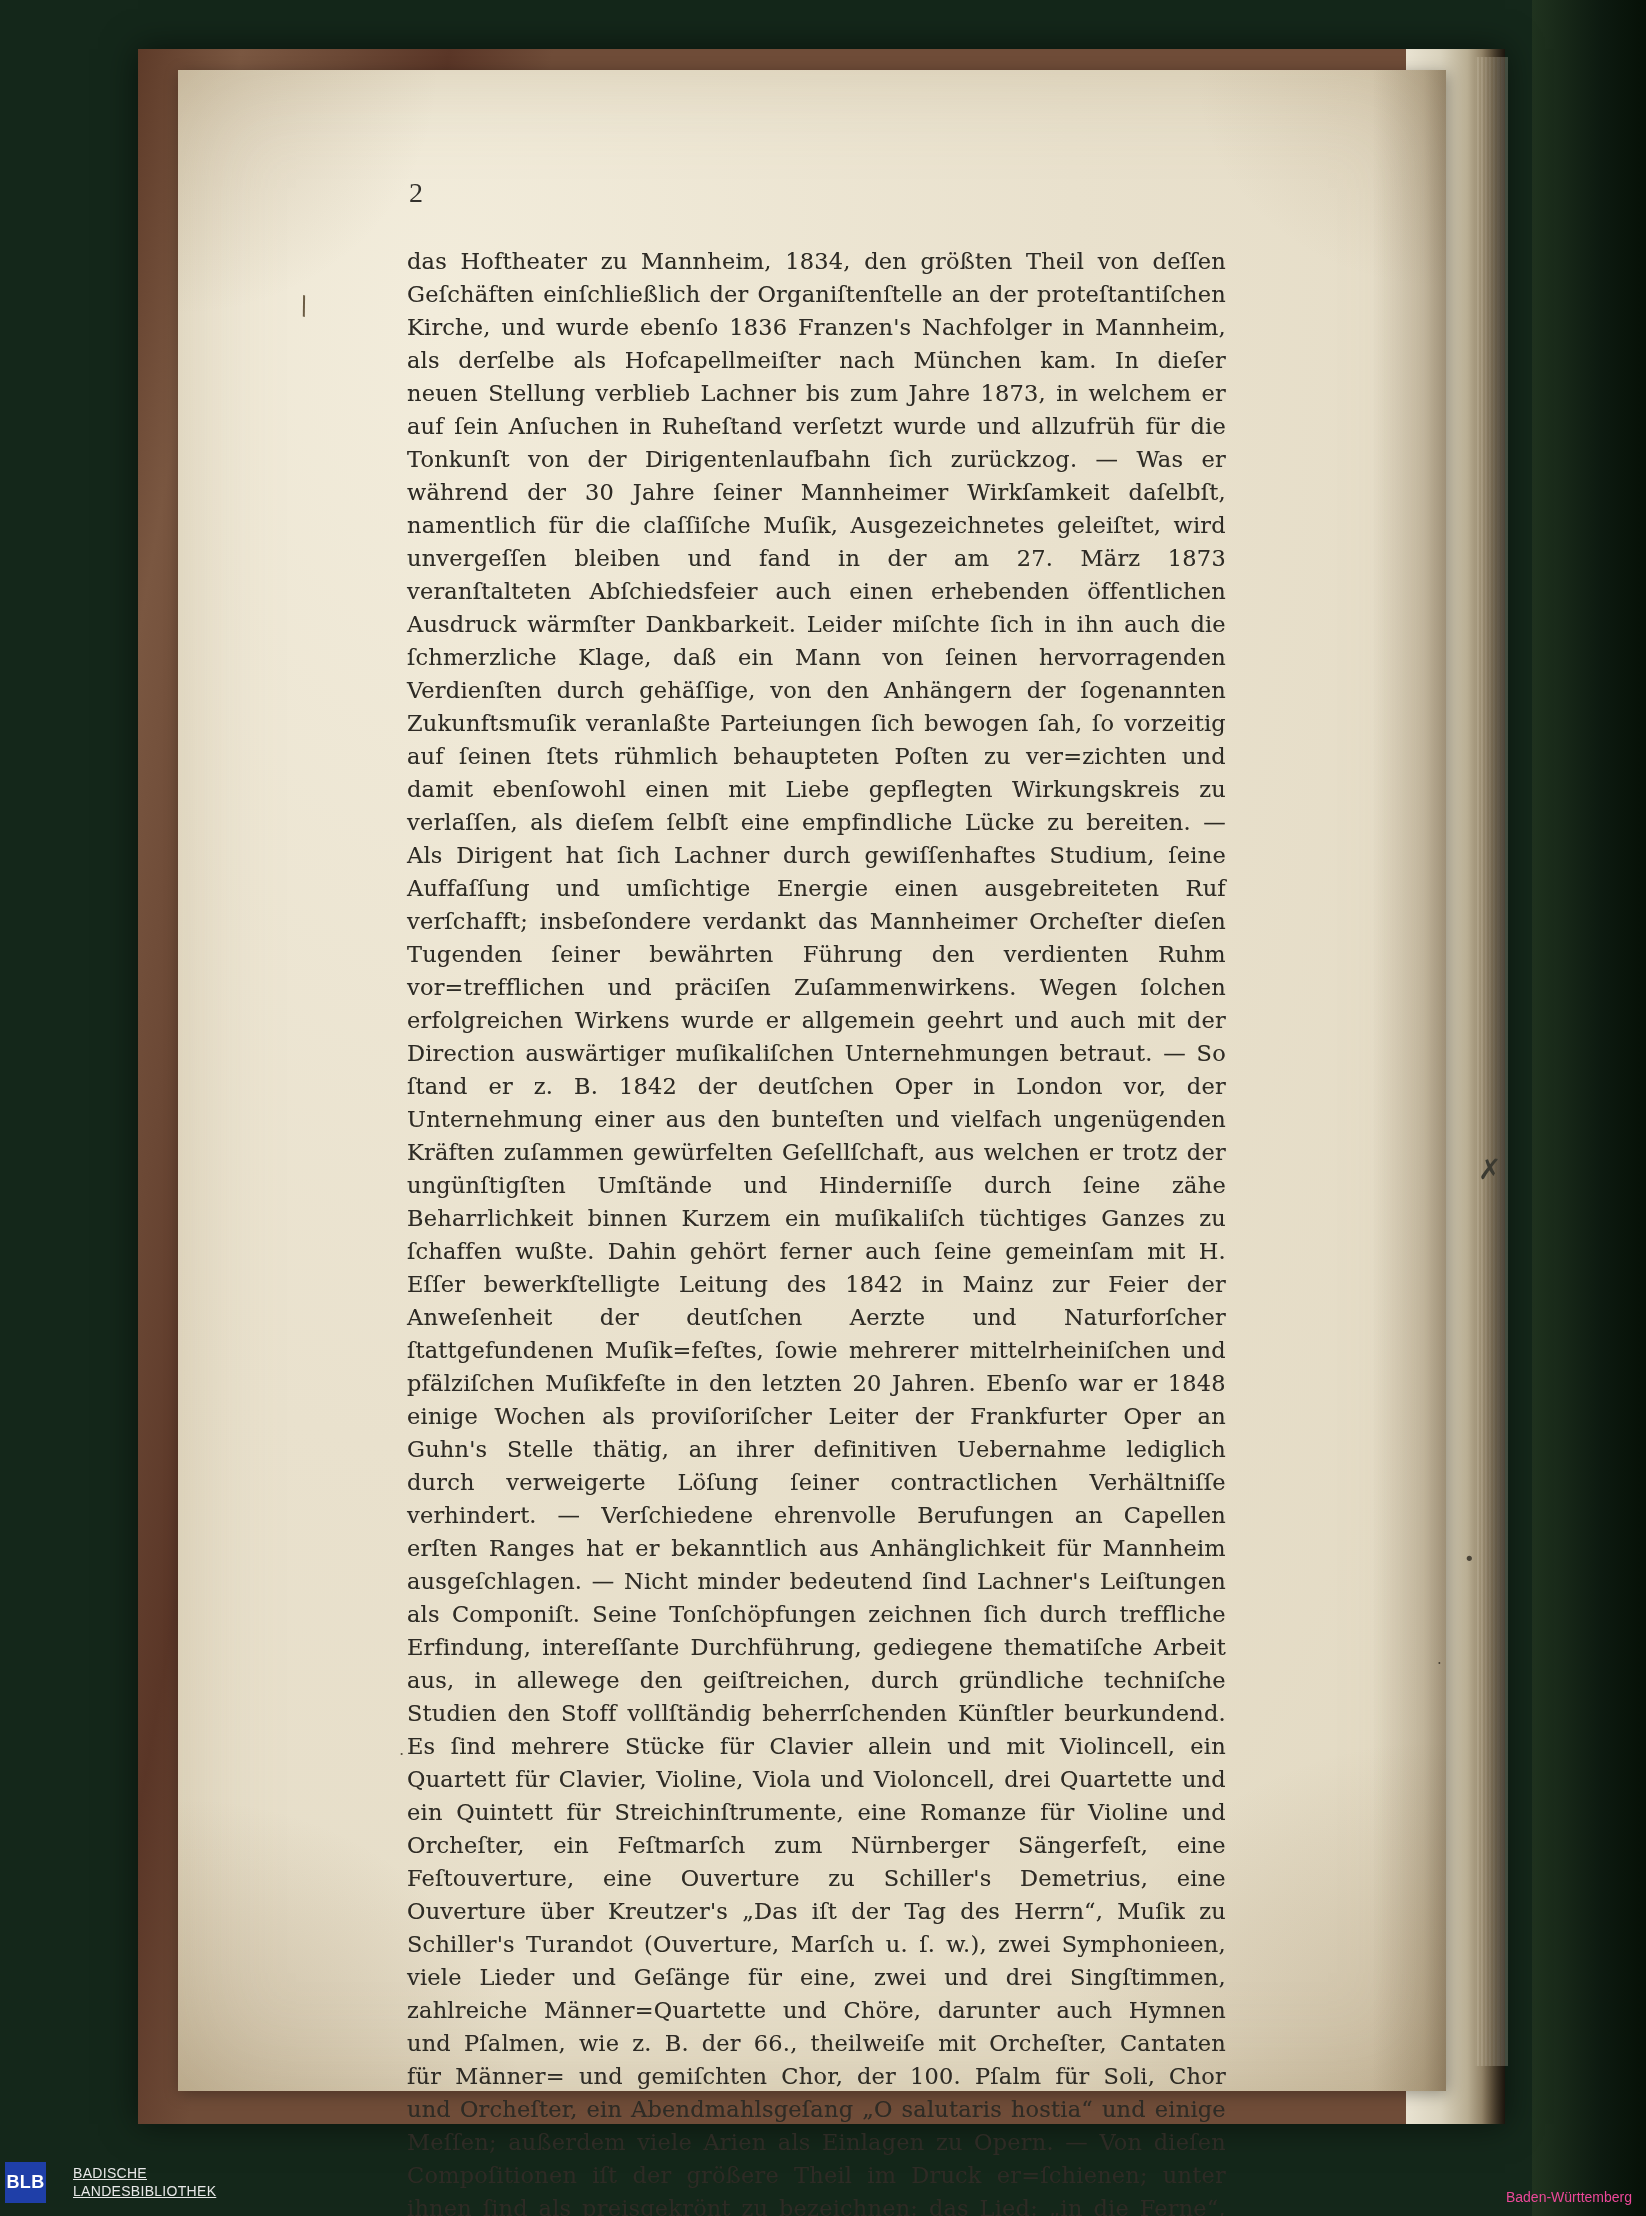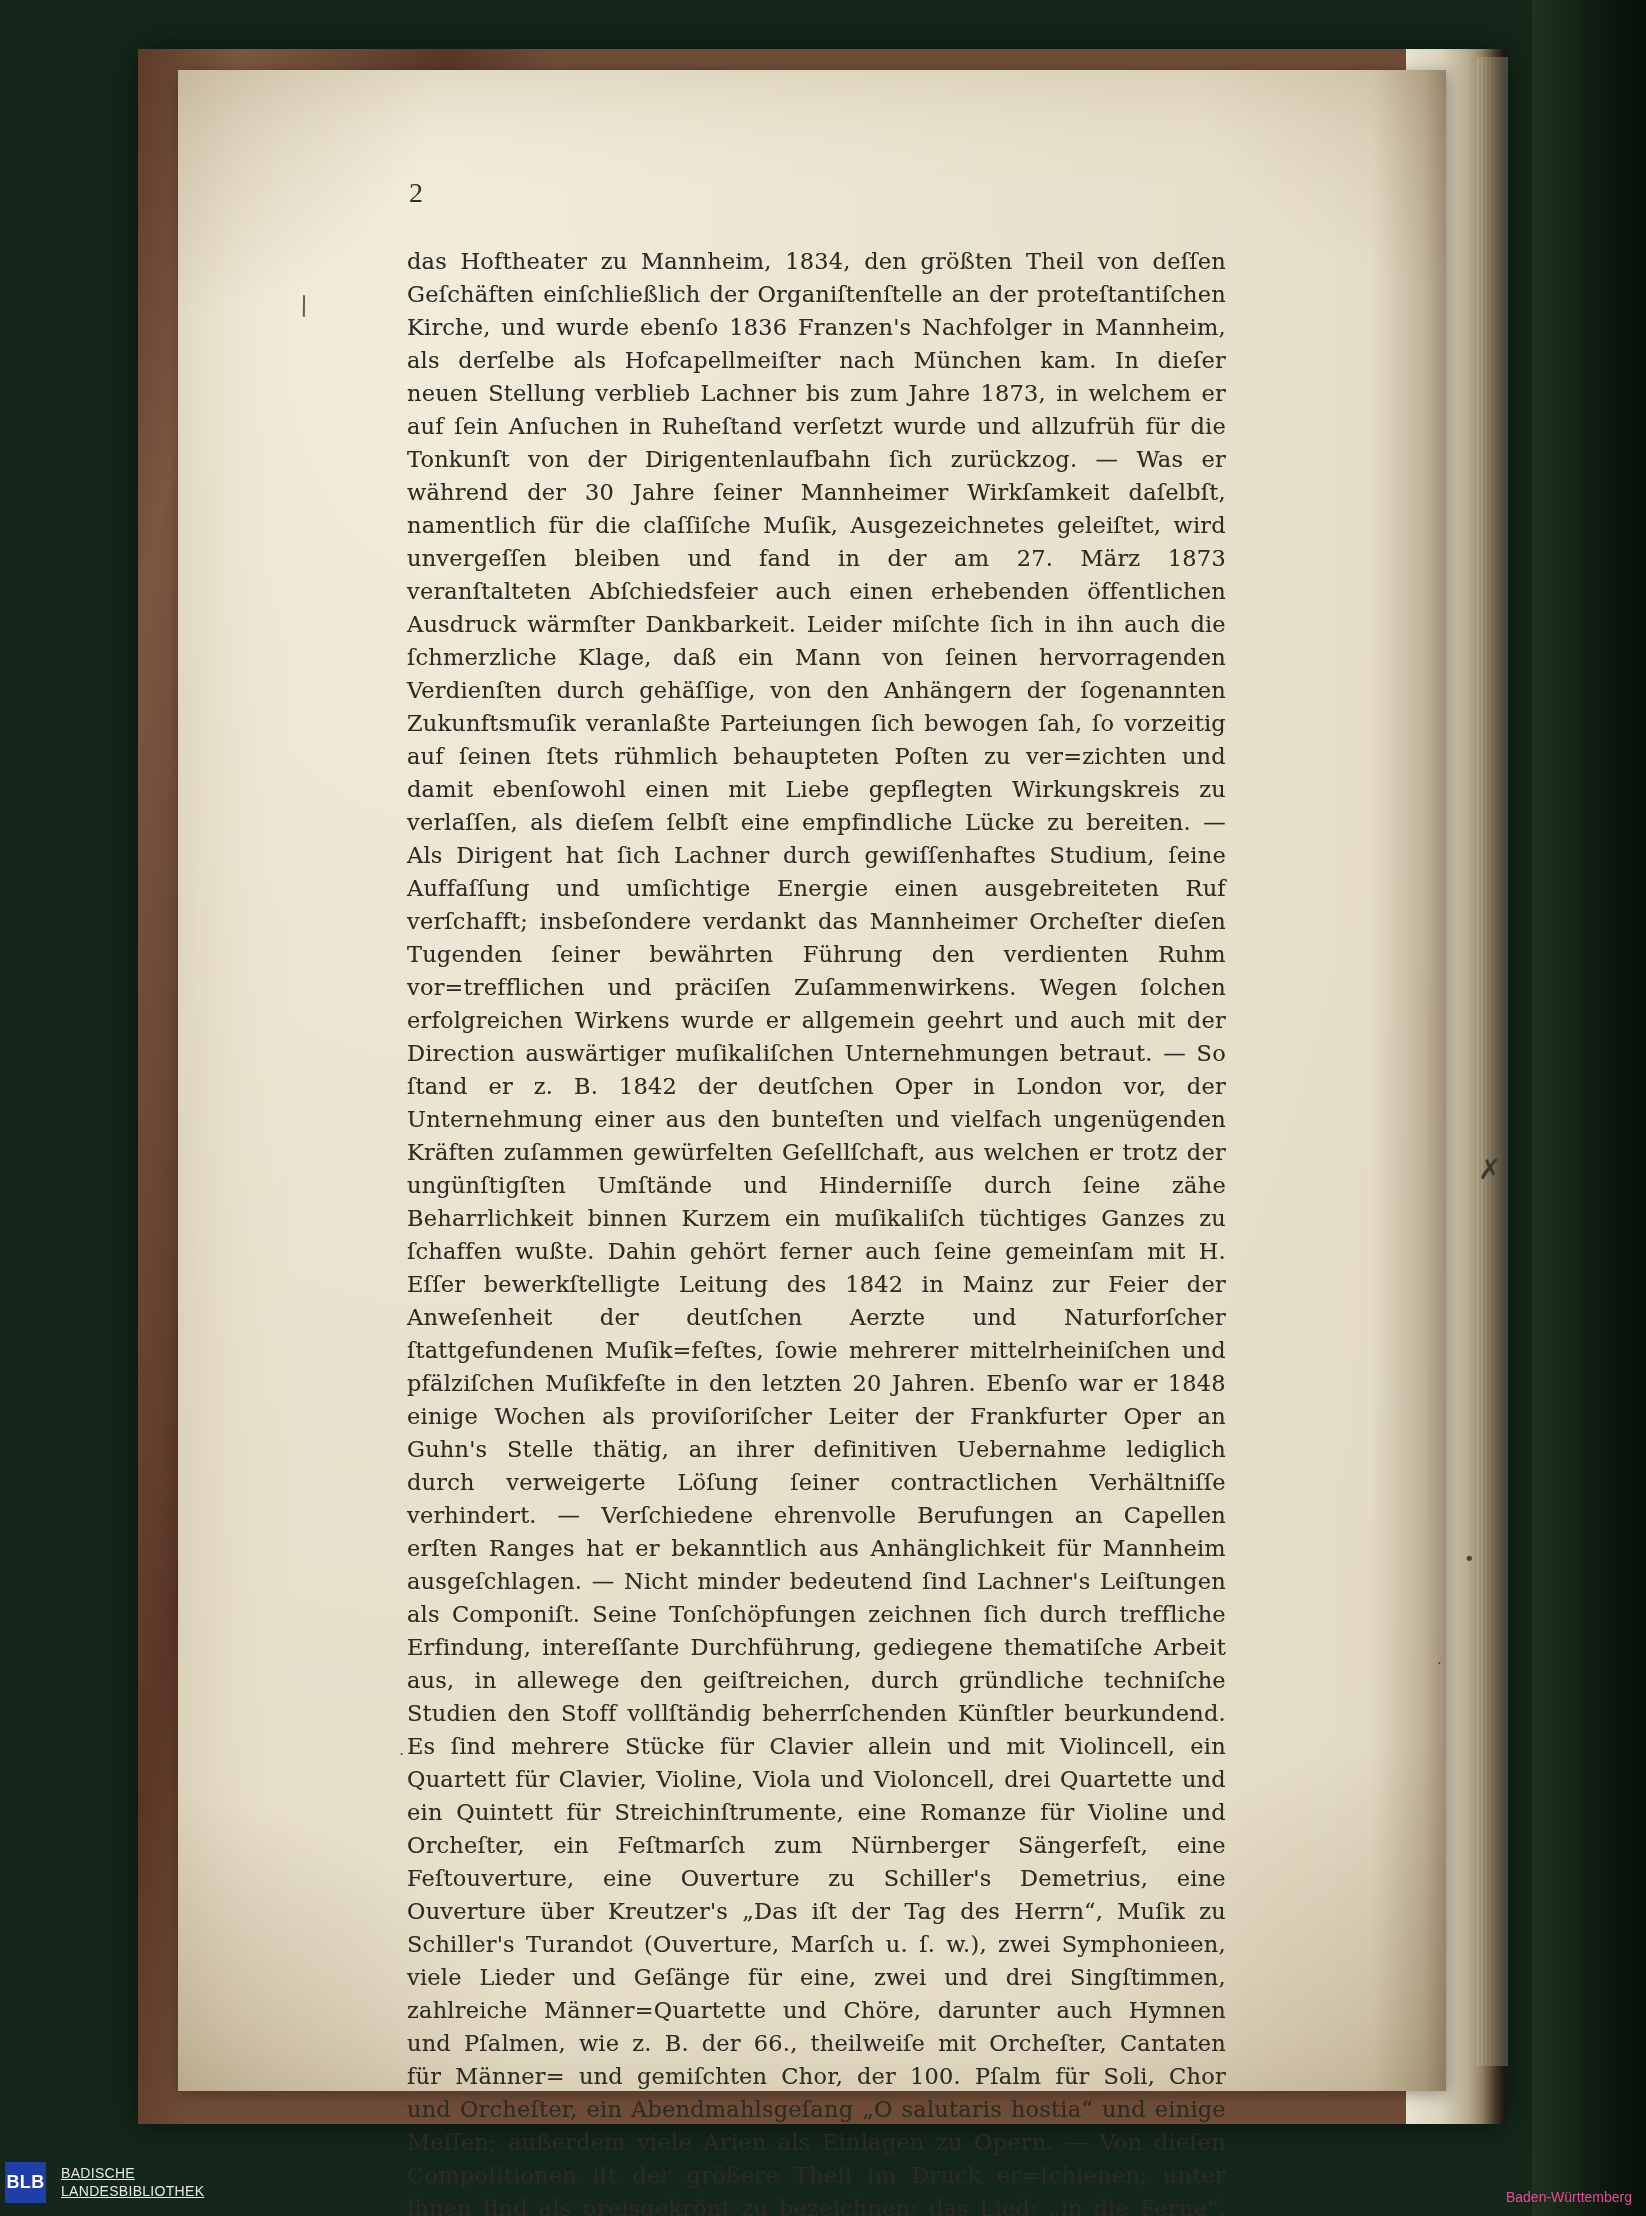--- a/index.html
+++ b/index.html
@@ -150,21 +150,21 @@
   .mark-tick { left: 122px; top: 221px; font-size: 25px; color: #6b5c44; transform: rotate(18deg); }
   .mark-dot3 { left: 221px; top: 1675px; font-size: 16.5px; color: #5c5342; }
 
   
   .blb {
     position: absolute;
     left: 5px;
     bottom: 13px;
     display: flex;
     align-items: center;
-    gap: 15px;
+    gap: 27px;
   }
   .blb-logo {
     width: 41px; height: 41px;
     background: #1f3fa8;
     color: #fff;
     font-family: "Liberation Sans", sans-serif;
     font-weight: bold;
     font-size: 18px;
     display: flex; align-items: center; justify-content: center;
     letter-spacing: 0.4px;

